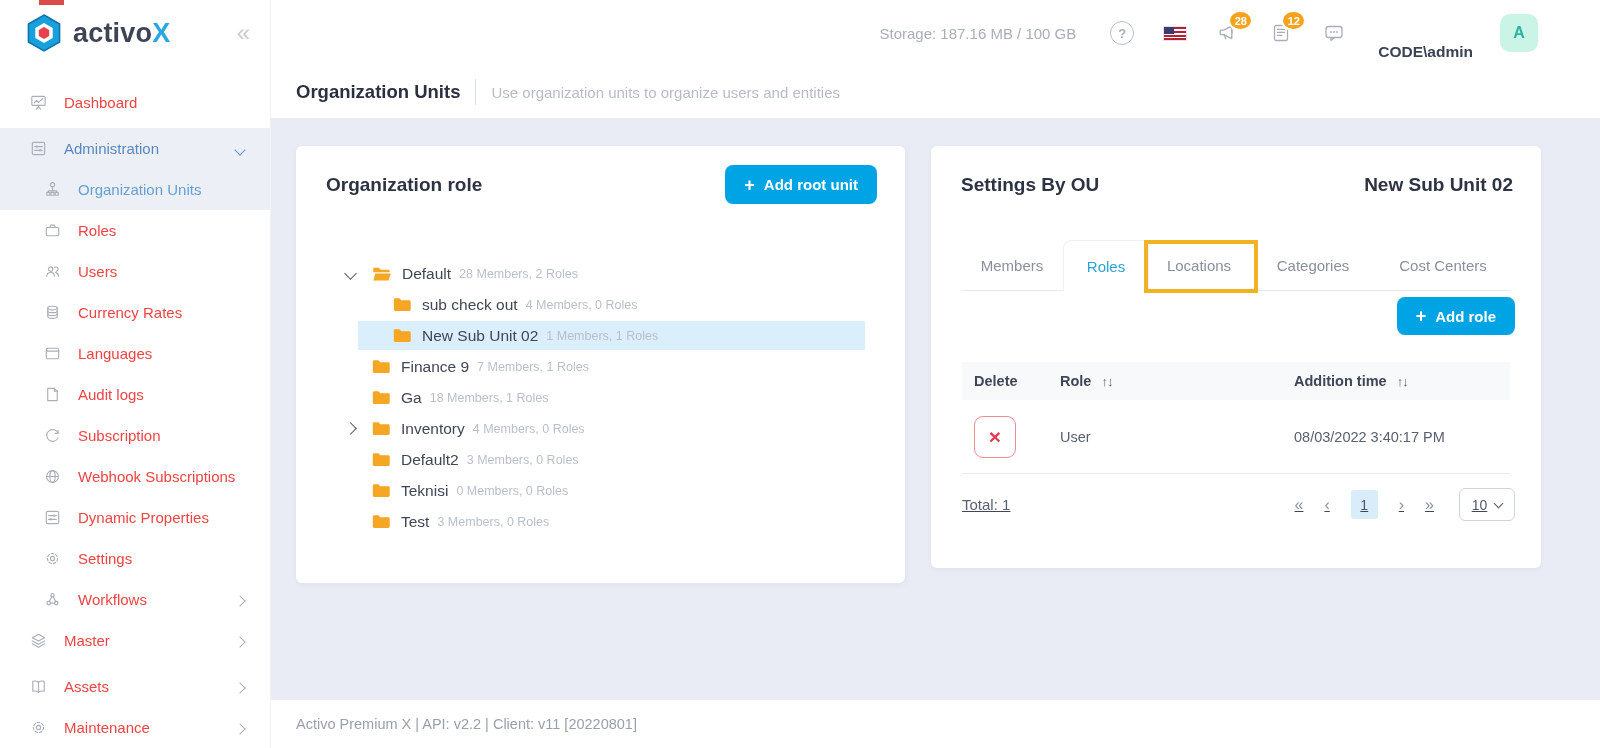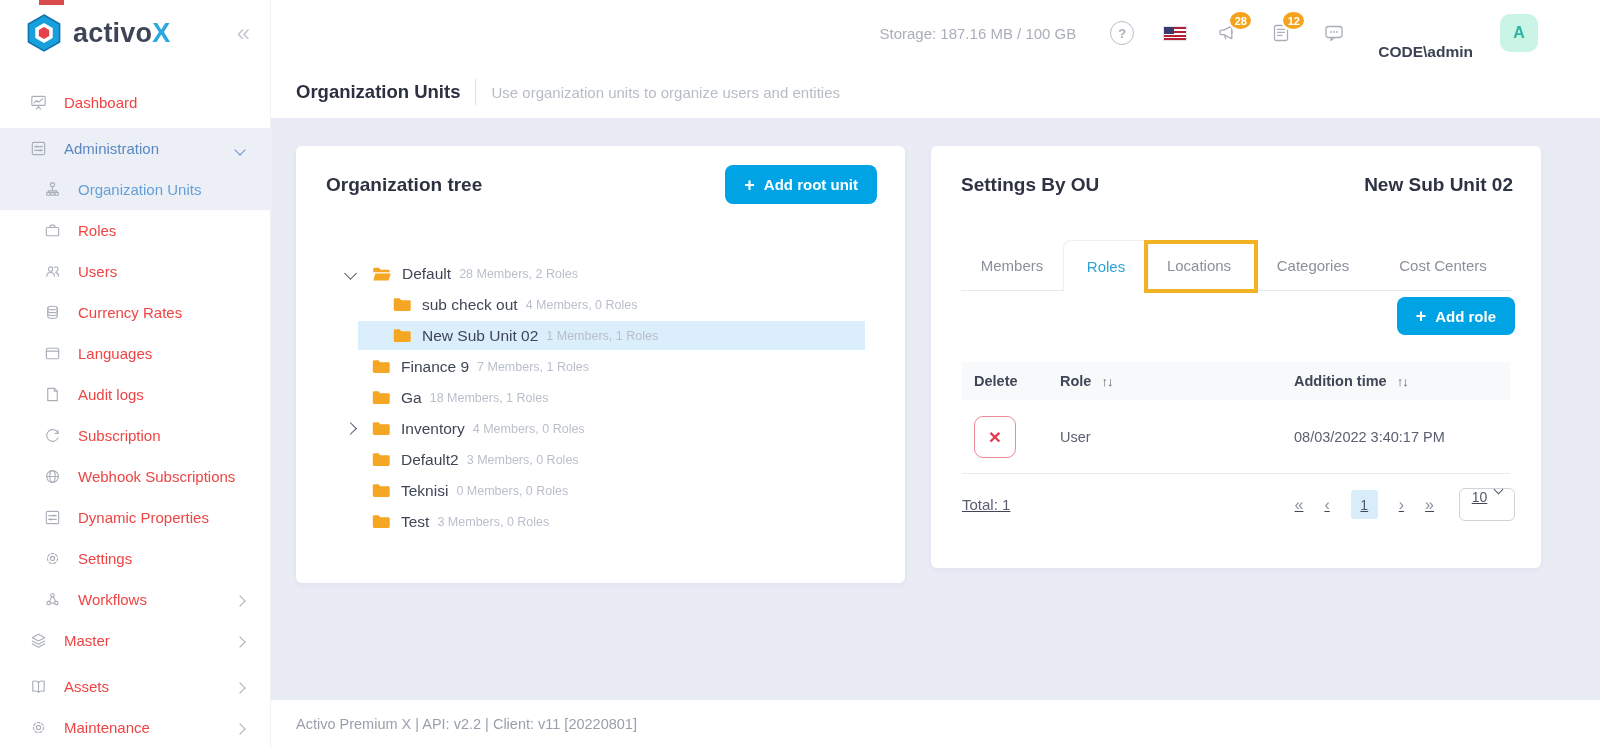--- a/index.html
+++ b/index.html
@@ -85,21 +85,21 @@
   .thead{background:#f7f9fa;height:38px;font-size:14.5px;font-weight:700;color:#3f4656;}
   .thead > div,.trow > div{padding-left:12px;display:flex;align-items:center;}
   .sort{font-size:13px;color:#596273;letter-spacing:-1px;margin-left:10px;cursor:pointer;}
   .trow{height:73px;border-bottom:1px solid #e8ebef;font-size:14.5px;color:#596070;}
   .delete-btn{width:42px;height:42px;border:1.5px solid #ec8a97;border-radius:9px;background:#fff;color:#e23b50;font-size:21px;font-weight:700;line-height:1;display:flex;align-items:center;justify-content:center;cursor:pointer;font-family:inherit;}
   .wg-footer{display:flex;align-items:center;justify-content:space-between;margin:14px 26px 0 31px;text-decoration:underline;}
   .total{font-size:15px;color:#596070;}
   .pager{display:flex;align-items:center;gap:21px;}
   .pg-btn{color:#8a909c;font-size:16px;cursor:pointer;background:none;border:none;font-family:inherit;padding:0;}
   .pg-num{width:27px;height:29px;background:#d9ecfa;border-radius:3px;color:#50586a;font-size:14px;display:flex;align-items:center;justify-content:center;cursor:pointer;}
-  .pg-size{width:54px;height:31px;border:1px solid #cfd4db;border-radius:6px;display:flex;align-items:flex-start;justify-content:center;gap:8px;font-size:14px;color:#50586a;cursor:pointer;background:#fff;margin-left:4px;}
+  .pg-size{width:54px;height:31px;border:1px solid #cfd4db;border-radius:6px;display:flex;align-items:center;justify-content:center;gap:8px;font-size:14px;color:#50586a;cursor:pointer;background:#fff;margin-left:4px;}
   .pg-size .chev{width:6px;height:6px;color:#50586a;transform:rotate(45deg);margin-top:-3px;}
   
   .footerbar{position:absolute;left:270px;top:700px;width:1330px;height:48px;background:#fff;display:flex;align-items:center;padding-left:26px;box-sizing:border-box;}
   .footer-text{font-size:14.5px;color:#9aa0ab;}
   svg.ic{stroke:#a9aeb9;fill:none;stroke-width:1.2;stroke-linecap:round;stroke-linejoin:round;}
   svg.ic2{stroke:#a9aeb9;fill:none;stroke-width:1.3;stroke-linecap:round;stroke-linejoin:round;}
 </style>
 </head>
 <body>
 
@@ -328,21 +328,21 @@
 </div>
 
 <div class="title-row">
   <span class="page-title">Organization Units</span>
   <span class="title-div"></span>
   <span class="page-subtitle">Use organization units to organize users and entities</span>
 </div>
 
 <div class="card card-tree">
   <div class="card-head">
-    <span class="card-title">Organization tree</span>
+    <span class="card-title">Organization role</span>
     <button class="btn-blue">
       <span class="btn-plus">+</span>
       <span>Add root unit</span>
     </button>
   </div>
   <div class="tree">
     <div class="tree-row">
       <span class="toggle">
           <i class="chev down"></i>
         </span>

